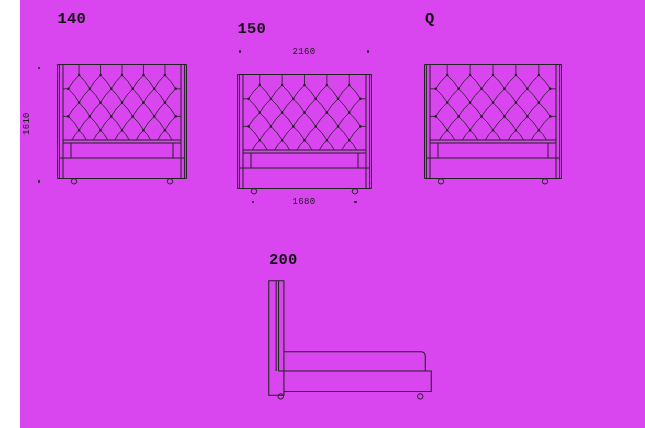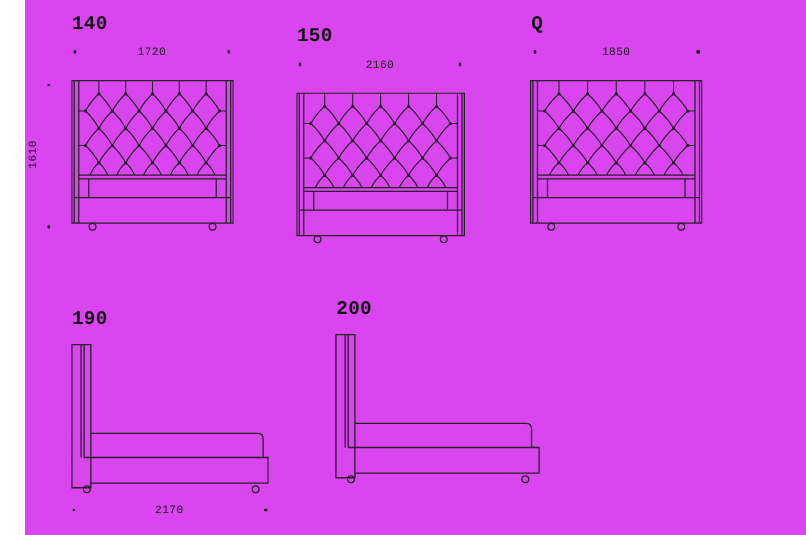--- a/index.html
+++ b/index.html
@@ -45,25 +45,20 @@
 <div id="canvas">
 
   <div class="v-dim">
     <span class="dot"></span>
     <span class="dot"></span>
   </div>
   <div class="v-dim-text">1610</div>
 
   <div class="bed front" style="left:36.5px;top:0;width:130px;height:214px;">
     <div class="bed-label">140</div>
-    <div class="dim top-dim">
-      <span class="dot"></span>
-      <span class="dim-text">1720</span>
-      <span class="dot"></span>
-    </div>
     <svg class="drawing" width="130" height="124" viewBox="0 0 130 124">
         <path d="M0.5 0.5H129.50V114.5H0.5ZM2.40 0.50L2.40 114.50M127.60 0.50L127.60 114.50M6.00 0.50L6.00 114.50M124.00 0.50L124.00 114.50M6.00 76.00L124.00 76.00M6.00 79.00L124.00 79.00M2.40 94.00L127.60 94.00M14.00 79.00L14.00 94.00M116.00 79.00L116.00 94.00" fill="none" stroke="#232323" stroke-width="1"></path>
         <path d="M22.09 0.5L22.09 11M43.55 0.5L43.55 11M65.00 0.5L65.00 11M86.45 0.5L86.45 11M107.91 0.5L107.91 11M6.00 24.8L11.36 24.8M118.64 24.8L124.00 24.8M6.00 52.4L11.36 52.4M118.64 52.4L124.00 52.4M22.09 11.00Q15.62 17.04 11.36 24.80M22.09 11.00Q28.56 17.04 32.82 24.80M43.55 11.00Q37.08 17.04 32.82 24.80M43.55 11.00Q50.01 17.04 54.27 24.80M65.00 11.00Q58.53 17.04 54.27 24.80M65.00 11.00Q71.47 17.04 75.73 24.80M86.45 11.00Q79.99 17.04 75.73 24.80M86.45 11.00Q92.92 17.04 97.18 24.80M107.91 11.00Q101.44 17.04 97.18 24.80M107.91 11.00Q114.38 17.04 118.64 24.80M11.36 24.80Q17.83 30.84 22.09 38.60M32.82 24.80Q26.35 30.84 22.09 38.60M32.82 24.80Q39.29 30.84 43.55 38.60M54.27 24.80Q47.80 30.84 43.55 38.60M54.27 24.80Q60.74 30.84 65.00 38.60M75.73 24.80Q69.26 30.84 65.00 38.60M75.73 24.80Q82.20 30.84 86.45 38.60M97.18 24.80Q90.71 30.84 86.45 38.60M97.18 24.80Q103.65 30.84 107.91 38.60M118.64 24.80Q112.17 30.84 107.91 38.60M22.09 38.60Q15.62 44.64 11.36 52.40M22.09 38.60Q28.56 44.64 32.82 52.40M43.55 38.60Q37.08 44.64 32.82 52.40M43.55 38.60Q50.01 44.64 54.27 52.40M65.00 38.60Q58.53 44.64 54.27 52.40M65.00 38.60Q71.47 44.64 75.73 52.40M86.45 38.60Q79.99 44.64 75.73 52.40M86.45 38.60Q92.92 44.64 97.18 52.40M107.91 38.60Q101.44 44.64 97.18 52.40M107.91 38.60Q114.38 44.64 118.64 52.40M11.36 52.40Q17.83 58.44 22.09 66.20M32.82 52.40Q26.35 58.44 22.09 66.20M32.82 52.40Q39.29 58.44 43.55 66.20M54.27 52.40Q47.80 58.44 43.55 66.20M54.27 52.40Q60.74 58.44 65.00 66.20M75.73 52.40Q69.26 58.44 65.00 66.20M75.73 52.40Q82.20 58.44 86.45 66.20M97.18 52.40Q90.71 58.44 86.45 66.20M97.18 52.40Q103.65 58.44 107.91 66.20M118.64 52.40Q112.17 58.44 107.91 66.20M22.09 66.20Q17.42 70.28 15.01 76.00M22.09 66.20Q26.77 70.28 29.17 76.00M43.55 66.20Q38.87 70.28 36.47 76.00M43.55 66.20Q48.22 70.28 50.63 76.00M65.00 66.20Q60.33 70.28 57.92 76.00M65.00 66.20Q69.67 70.28 72.08 76.00M86.45 66.20Q81.78 70.28 79.37 76.00M86.45 66.20Q91.13 70.28 93.53 76.00M107.91 66.20Q103.23 70.28 100.83 76.00M107.91 66.20Q112.58 70.28 114.99 76.00" fill="none" stroke="#232323" stroke-width="0.85"></path>
         <path d="M22.09 11.00m-1.3 0a1.3 1.3 0 1 0 2.6 0a1.3 1.3 0 1 0 -2.6 0M43.55 11.00m-1.3 0a1.3 1.3 0 1 0 2.6 0a1.3 1.3 0 1 0 -2.6 0M65.00 11.00m-1.3 0a1.3 1.3 0 1 0 2.6 0a1.3 1.3 0 1 0 -2.6 0M86.45 11.00m-1.3 0a1.3 1.3 0 1 0 2.6 0a1.3 1.3 0 1 0 -2.6 0M107.91 11.00m-1.3 0a1.3 1.3 0 1 0 2.6 0a1.3 1.3 0 1 0 -2.6 0M11.36 24.80m-1.3 0a1.3 1.3 0 1 0 2.6 0a1.3 1.3 0 1 0 -2.6 0M32.82 24.80m-1.3 0a1.3 1.3 0 1 0 2.6 0a1.3 1.3 0 1 0 -2.6 0M54.27 24.80m-1.3 0a1.3 1.3 0 1 0 2.6 0a1.3 1.3 0 1 0 -2.6 0M75.73 24.80m-1.3 0a1.3 1.3 0 1 0 2.6 0a1.3 1.3 0 1 0 -2.6 0M97.18 24.80m-1.3 0a1.3 1.3 0 1 0 2.6 0a1.3 1.3 0 1 0 -2.6 0M118.64 24.80m-1.3 0a1.3 1.3 0 1 0 2.6 0a1.3 1.3 0 1 0 -2.6 0M22.09 38.60m-1.3 0a1.3 1.3 0 1 0 2.6 0a1.3 1.3 0 1 0 -2.6 0M43.55 38.60m-1.3 0a1.3 1.3 0 1 0 2.6 0a1.3 1.3 0 1 0 -2.6 0M65.00 38.60m-1.3 0a1.3 1.3 0 1 0 2.6 0a1.3 1.3 0 1 0 -2.6 0M86.45 38.60m-1.3 0a1.3 1.3 0 1 0 2.6 0a1.3 1.3 0 1 0 -2.6 0M107.91 38.60m-1.3 0a1.3 1.3 0 1 0 2.6 0a1.3 1.3 0 1 0 -2.6 0M11.36 52.40m-1.3 0a1.3 1.3 0 1 0 2.6 0a1.3 1.3 0 1 0 -2.6 0M32.82 52.40m-1.3 0a1.3 1.3 0 1 0 2.6 0a1.3 1.3 0 1 0 -2.6 0M54.27 52.40m-1.3 0a1.3 1.3 0 1 0 2.6 0a1.3 1.3 0 1 0 -2.6 0M75.73 52.40m-1.3 0a1.3 1.3 0 1 0 2.6 0a1.3 1.3 0 1 0 -2.6 0M97.18 52.40m-1.3 0a1.3 1.3 0 1 0 2.6 0a1.3 1.3 0 1 0 -2.6 0M118.64 52.40m-1.3 0a1.3 1.3 0 1 0 2.6 0a1.3 1.3 0 1 0 -2.6 0M22.09 66.20m-1.3 0a1.3 1.3 0 1 0 2.6 0a1.3 1.3 0 1 0 -2.6 0M43.55 66.20m-1.3 0a1.3 1.3 0 1 0 2.6 0a1.3 1.3 0 1 0 -2.6 0M65.00 66.20m-1.3 0a1.3 1.3 0 1 0 2.6 0a1.3 1.3 0 1 0 -2.6 0M86.45 66.20m-1.3 0a1.3 1.3 0 1 0 2.6 0a1.3 1.3 0 1 0 -2.6 0M107.91 66.20m-1.3 0a1.3 1.3 0 1 0 2.6 0a1.3 1.3 0 1 0 -2.6 0" fill="#232323" stroke="none" stroke-width="1"></path>
         <circle cx="17.00" cy="117.30" r="2.7" fill="none" stroke="#232323" stroke-width="1"></circle>
         <circle cx="113.00" cy="117.30" r="2.7" fill="none" stroke="#232323" stroke-width="1"></circle>
       </svg>
   </div>
 
   <div class="bed front" style="left:216.5px;top:10px;width:135px;height:214px;">
@@ -73,53 +68,40 @@
       <span class="dim-text">2160</span>
       <span class="dot"></span>
     </div>
     <svg class="drawing" width="135" height="124" viewBox="0 0 135 124">
         <path d="M0.5 0.5H134.50V114.5H0.5ZM2.40 0.50L2.40 114.50M132.60 0.50L132.60 114.50M6.00 0.50L6.00 114.50M129.00 0.50L129.00 114.50M6.00 76.00L129.00 76.00M6.00 79.00L129.00 79.00M2.40 94.00L132.60 94.00M14.00 79.00L14.00 94.00M121.00 79.00L121.00 94.00" fill="none" stroke="#232323" stroke-width="1"></path>
         <path d="M22.77 0.5L22.77 11M45.14 0.5L45.14 11M67.50 0.5L67.50 11M89.86 0.5L89.86 11M112.23 0.5L112.23 11M6.00 24.8L11.59 24.8M123.41 24.8L129.00 24.8M6.00 52.4L11.59 52.4M123.41 52.4L129.00 52.4M22.77 11.00Q16.09 17.02 11.59 24.80M22.77 11.00Q29.45 17.02 33.95 24.80M45.14 11.00Q38.46 17.02 33.95 24.80M45.14 11.00Q51.82 17.02 56.32 24.80M67.50 11.00Q60.82 17.02 56.32 24.80M67.50 11.00Q74.18 17.02 78.68 24.80M89.86 11.00Q83.18 17.02 78.68 24.80M89.86 11.00Q96.54 17.02 101.05 24.80M112.23 11.00Q105.55 17.02 101.05 24.80M112.23 11.00Q118.91 17.02 123.41 24.80M11.59 24.80Q18.27 30.82 22.77 38.60M33.95 24.80Q27.28 30.82 22.77 38.60M33.95 24.80Q40.63 30.82 45.14 38.60M56.32 24.80Q49.64 30.82 45.14 38.60M56.32 24.80Q63.00 30.82 67.50 38.60M78.68 24.80Q72.00 30.82 67.50 38.60M78.68 24.80Q85.36 30.82 89.86 38.60M101.05 24.80Q94.37 30.82 89.86 38.60M101.05 24.80Q107.72 30.82 112.23 38.60M123.41 24.80Q116.73 30.82 112.23 38.60M22.77 38.60Q16.09 44.62 11.59 52.40M22.77 38.60Q29.45 44.62 33.95 52.40M45.14 38.60Q38.46 44.62 33.95 52.40M45.14 38.60Q51.82 44.62 56.32 52.40M67.50 38.60Q60.82 44.62 56.32 52.40M67.50 38.60Q74.18 44.62 78.68 52.40M89.86 38.60Q83.18 44.62 78.68 52.40M89.86 38.60Q96.54 44.62 101.05 52.40M112.23 38.60Q105.55 44.62 101.05 52.40M112.23 38.60Q118.91 44.62 123.41 52.40M11.59 52.40Q18.27 58.42 22.77 66.20M33.95 52.40Q27.28 58.42 22.77 66.20M33.95 52.40Q40.63 58.42 45.14 66.20M56.32 52.40Q49.64 58.42 45.14 66.20M56.32 52.40Q63.00 58.42 67.50 66.20M78.68 52.40Q72.00 58.42 67.50 66.20M78.68 52.40Q85.36 58.42 89.86 66.20M101.05 52.40Q94.37 58.42 89.86 66.20M101.05 52.40Q107.72 58.42 112.23 66.20M123.41 52.40Q116.73 58.42 112.23 66.20M22.77 66.20Q17.96 70.26 15.39 76.00M22.77 66.20Q27.58 70.26 30.15 76.00M45.14 66.20Q40.33 70.26 37.76 76.00M45.14 66.20Q49.94 70.26 52.52 76.00M67.50 66.20Q62.69 70.26 60.12 76.00M67.50 66.20Q72.31 70.26 74.88 76.00M89.86 66.20Q85.06 70.26 82.48 76.00M89.86 66.20Q94.67 70.26 97.24 76.00M112.23 66.20Q107.42 70.26 104.85 76.00M112.23 66.20Q117.04 70.26 119.61 76.00" fill="none" stroke="#232323" stroke-width="0.85"></path>
         <path d="M22.77 11.00m-1.3 0a1.3 1.3 0 1 0 2.6 0a1.3 1.3 0 1 0 -2.6 0M45.14 11.00m-1.3 0a1.3 1.3 0 1 0 2.6 0a1.3 1.3 0 1 0 -2.6 0M67.50 11.00m-1.3 0a1.3 1.3 0 1 0 2.6 0a1.3 1.3 0 1 0 -2.6 0M89.86 11.00m-1.3 0a1.3 1.3 0 1 0 2.6 0a1.3 1.3 0 1 0 -2.6 0M112.23 11.00m-1.3 0a1.3 1.3 0 1 0 2.6 0a1.3 1.3 0 1 0 -2.6 0M11.59 24.80m-1.3 0a1.3 1.3 0 1 0 2.6 0a1.3 1.3 0 1 0 -2.6 0M33.95 24.80m-1.3 0a1.3 1.3 0 1 0 2.6 0a1.3 1.3 0 1 0 -2.6 0M56.32 24.80m-1.3 0a1.3 1.3 0 1 0 2.6 0a1.3 1.3 0 1 0 -2.6 0M78.68 24.80m-1.3 0a1.3 1.3 0 1 0 2.6 0a1.3 1.3 0 1 0 -2.6 0M101.05 24.80m-1.3 0a1.3 1.3 0 1 0 2.6 0a1.3 1.3 0 1 0 -2.6 0M123.41 24.80m-1.3 0a1.3 1.3 0 1 0 2.6 0a1.3 1.3 0 1 0 -2.6 0M22.77 38.60m-1.3 0a1.3 1.3 0 1 0 2.6 0a1.3 1.3 0 1 0 -2.6 0M45.14 38.60m-1.3 0a1.3 1.3 0 1 0 2.6 0a1.3 1.3 0 1 0 -2.6 0M67.50 38.60m-1.3 0a1.3 1.3 0 1 0 2.6 0a1.3 1.3 0 1 0 -2.6 0M89.86 38.60m-1.3 0a1.3 1.3 0 1 0 2.6 0a1.3 1.3 0 1 0 -2.6 0M112.23 38.60m-1.3 0a1.3 1.3 0 1 0 2.6 0a1.3 1.3 0 1 0 -2.6 0M11.59 52.40m-1.3 0a1.3 1.3 0 1 0 2.6 0a1.3 1.3 0 1 0 -2.6 0M33.95 52.40m-1.3 0a1.3 1.3 0 1 0 2.6 0a1.3 1.3 0 1 0 -2.6 0M56.32 52.40m-1.3 0a1.3 1.3 0 1 0 2.6 0a1.3 1.3 0 1 0 -2.6 0M78.68 52.40m-1.3 0a1.3 1.3 0 1 0 2.6 0a1.3 1.3 0 1 0 -2.6 0M101.05 52.40m-1.3 0a1.3 1.3 0 1 0 2.6 0a1.3 1.3 0 1 0 -2.6 0M123.41 52.40m-1.3 0a1.3 1.3 0 1 0 2.6 0a1.3 1.3 0 1 0 -2.6 0M22.77 66.20m-1.3 0a1.3 1.3 0 1 0 2.6 0a1.3 1.3 0 1 0 -2.6 0M45.14 66.20m-1.3 0a1.3 1.3 0 1 0 2.6 0a1.3 1.3 0 1 0 -2.6 0M67.50 66.20m-1.3 0a1.3 1.3 0 1 0 2.6 0a1.3 1.3 0 1 0 -2.6 0M89.86 66.20m-1.3 0a1.3 1.3 0 1 0 2.6 0a1.3 1.3 0 1 0 -2.6 0M112.23 66.20m-1.3 0a1.3 1.3 0 1 0 2.6 0a1.3 1.3 0 1 0 -2.6 0" fill="#232323" stroke="none" stroke-width="1"></path>
         <circle cx="17.00" cy="117.30" r="2.7" fill="none" stroke="#232323" stroke-width="1"></circle>
         <circle cx="118.00" cy="117.30" r="2.7" fill="none" stroke="#232323" stroke-width="1"></circle>
       </svg>
+    <div class="dim bottom-dim">
+      <span class="dot"></span>
+      <span class="dim-text">1680</span>
+      <span class="dot"></span>
+    </div>
   </div>
 
   <div class="bed front" style="left:404px;top:0;width:138px;height:214px;">
     <div class="bed-label">Q</div>
-    <div class="dim top-dim">
-      <span class="dot"></span>
-      <span class="dim-text">1850</span>
-      <span class="dot"></span>
-    </div>
     <svg class="drawing" width="138" height="124" viewBox="0 0 138 124">
         <path d="M0.5 0.5H137.50V114.5H0.5ZM2.40 0.50L2.40 114.50M135.60 0.50L135.60 114.50M6.00 0.50L6.00 114.50M132.00 0.50L132.00 114.50M6.00 76.00L132.00 76.00M6.00 79.00L132.00 79.00M2.40 94.00L135.60 94.00M14.00 79.00L14.00 94.00M124.00 79.00L124.00 94.00" fill="none" stroke="#232323" stroke-width="1"></path>
         <path d="M23.18 0.5L23.18 11M46.09 0.5L46.09 11M69.00 0.5L69.00 11M91.91 0.5L91.91 11M114.82 0.5L114.82 11M6.00 24.8L11.73 24.8M126.27 24.8L132.00 24.8M6.00 52.4L11.73 52.4M126.27 52.4L132.00 52.4M23.18 11.00Q16.38 17.01 11.73 24.80M23.18 11.00Q29.99 17.01 34.64 24.80M46.09 11.00Q39.29 17.01 34.64 24.80M46.09 11.00Q52.90 17.01 57.55 24.80M69.00 11.00Q62.20 17.01 57.55 24.80M69.00 11.00Q75.80 17.01 80.45 24.80M91.91 11.00Q85.10 17.01 80.45 24.80M91.91 11.00Q98.71 17.01 103.36 24.80M114.82 11.00Q108.01 17.01 103.36 24.80M114.82 11.00Q121.62 17.01 126.27 24.80M11.73 24.80Q18.53 30.81 23.18 38.60M34.64 24.80Q27.83 30.81 23.18 38.60M34.64 24.80Q41.44 30.81 46.09 38.60M57.55 24.80Q50.74 30.81 46.09 38.60M57.55 24.80Q64.35 30.81 69.00 38.60M80.45 24.80Q73.65 30.81 69.00 38.60M80.45 24.80Q87.26 30.81 91.91 38.60M103.36 24.80Q96.56 30.81 91.91 38.60M103.36 24.80Q110.17 30.81 114.82 38.60M126.27 24.80Q119.47 30.81 114.82 38.60M23.18 38.60Q16.38 44.61 11.73 52.40M23.18 38.60Q29.99 44.61 34.64 52.40M46.09 38.60Q39.29 44.61 34.64 52.40M46.09 38.60Q52.90 44.61 57.55 52.40M69.00 38.60Q62.20 44.61 57.55 52.40M69.00 38.60Q75.80 44.61 80.45 52.40M91.91 38.60Q85.10 44.61 80.45 52.40M91.91 38.60Q98.71 44.61 103.36 52.40M114.82 38.60Q108.01 44.61 103.36 52.40M114.82 38.60Q121.62 44.61 126.27 52.40M11.73 52.40Q18.53 58.41 23.18 66.20M34.64 52.40Q27.83 58.41 23.18 66.20M34.64 52.40Q41.44 58.41 46.09 66.20M57.55 52.40Q50.74 58.41 46.09 66.20M57.55 52.40Q64.35 58.41 69.00 66.20M80.45 52.40Q73.65 58.41 69.00 66.20M80.45 52.40Q87.26 58.41 91.91 66.20M103.36 52.40Q96.56 58.41 91.91 66.20M103.36 52.40Q110.17 58.41 114.82 66.20M126.27 52.40Q119.47 58.41 114.82 66.20M23.18 66.20Q18.29 70.24 15.62 76.00M23.18 66.20Q28.07 70.24 30.74 76.00M46.09 66.20Q41.20 70.24 38.53 76.00M46.09 66.20Q50.98 70.24 53.65 76.00M69.00 66.20Q64.11 70.24 61.44 76.00M69.00 66.20Q73.89 70.24 76.56 76.00M91.91 66.20Q87.02 70.24 84.35 76.00M91.91 66.20Q96.80 70.24 99.47 76.00M114.82 66.20Q109.93 70.24 107.26 76.00M114.82 66.20Q119.71 70.24 122.38 76.00" fill="none" stroke="#232323" stroke-width="0.85"></path>
         <path d="M23.18 11.00m-1.3 0a1.3 1.3 0 1 0 2.6 0a1.3 1.3 0 1 0 -2.6 0M46.09 11.00m-1.3 0a1.3 1.3 0 1 0 2.6 0a1.3 1.3 0 1 0 -2.6 0M69.00 11.00m-1.3 0a1.3 1.3 0 1 0 2.6 0a1.3 1.3 0 1 0 -2.6 0M91.91 11.00m-1.3 0a1.3 1.3 0 1 0 2.6 0a1.3 1.3 0 1 0 -2.6 0M114.82 11.00m-1.3 0a1.3 1.3 0 1 0 2.6 0a1.3 1.3 0 1 0 -2.6 0M11.73 24.80m-1.3 0a1.3 1.3 0 1 0 2.6 0a1.3 1.3 0 1 0 -2.6 0M34.64 24.80m-1.3 0a1.3 1.3 0 1 0 2.6 0a1.3 1.3 0 1 0 -2.6 0M57.55 24.80m-1.3 0a1.3 1.3 0 1 0 2.6 0a1.3 1.3 0 1 0 -2.6 0M80.45 24.80m-1.3 0a1.3 1.3 0 1 0 2.6 0a1.3 1.3 0 1 0 -2.6 0M103.36 24.80m-1.3 0a1.3 1.3 0 1 0 2.6 0a1.3 1.3 0 1 0 -2.6 0M126.27 24.80m-1.3 0a1.3 1.3 0 1 0 2.6 0a1.3 1.3 0 1 0 -2.6 0M23.18 38.60m-1.3 0a1.3 1.3 0 1 0 2.6 0a1.3 1.3 0 1 0 -2.6 0M46.09 38.60m-1.3 0a1.3 1.3 0 1 0 2.6 0a1.3 1.3 0 1 0 -2.6 0M69.00 38.60m-1.3 0a1.3 1.3 0 1 0 2.6 0a1.3 1.3 0 1 0 -2.6 0M91.91 38.60m-1.3 0a1.3 1.3 0 1 0 2.6 0a1.3 1.3 0 1 0 -2.6 0M114.82 38.60m-1.3 0a1.3 1.3 0 1 0 2.6 0a1.3 1.3 0 1 0 -2.6 0M11.73 52.40m-1.3 0a1.3 1.3 0 1 0 2.6 0a1.3 1.3 0 1 0 -2.6 0M34.64 52.40m-1.3 0a1.3 1.3 0 1 0 2.6 0a1.3 1.3 0 1 0 -2.6 0M57.55 52.40m-1.3 0a1.3 1.3 0 1 0 2.6 0a1.3 1.3 0 1 0 -2.6 0M80.45 52.40m-1.3 0a1.3 1.3 0 1 0 2.6 0a1.3 1.3 0 1 0 -2.6 0M103.36 52.40m-1.3 0a1.3 1.3 0 1 0 2.6 0a1.3 1.3 0 1 0 -2.6 0M126.27 52.40m-1.3 0a1.3 1.3 0 1 0 2.6 0a1.3 1.3 0 1 0 -2.6 0M23.18 66.20m-1.3 0a1.3 1.3 0 1 0 2.6 0a1.3 1.3 0 1 0 -2.6 0M46.09 66.20m-1.3 0a1.3 1.3 0 1 0 2.6 0a1.3 1.3 0 1 0 -2.6 0M69.00 66.20m-1.3 0a1.3 1.3 0 1 0 2.6 0a1.3 1.3 0 1 0 -2.6 0M91.91 66.20m-1.3 0a1.3 1.3 0 1 0 2.6 0a1.3 1.3 0 1 0 -2.6 0M114.82 66.20m-1.3 0a1.3 1.3 0 1 0 2.6 0a1.3 1.3 0 1 0 -2.6 0" fill="#232323" stroke="none" stroke-width="1"></path>
         <circle cx="17.00" cy="117.30" r="2.7" fill="none" stroke="#232323" stroke-width="1"></circle>
         <circle cx="121.00" cy="117.30" r="2.7" fill="none" stroke="#232323" stroke-width="1"></circle>
       </svg>
   </div>
 
-  <div class="bed side" style="left:36.5px;top:244px;width:158px;height:172px;">
-    <div class="bed-label">190</div>
-    <svg class="drawing" width="158" height="124" viewBox="0 0 158 124">
-        <path d="M0.5 1.7H15.7V116.2H0.5ZM7.9 1.7V92M10.3 1.7V92M15.7 92V72.7H149.00Q153.50 72.7 153.50 77.2V92M10.3 92H157.50V112.5H15.7" fill="none" stroke="#232323" stroke-width="1.05"></path>
-        <circle cx="12.50" cy="117.40" r="2.7" fill="none" stroke="#232323" stroke-width="1"></circle>
-        <circle cx="147.50" cy="117.40" r="2.7" fill="none" stroke="#232323" stroke-width="1"></circle>
-      </svg>
-    <div class="dim bottom-dim">
-      <span class="dot"></span>
-      <span class="dim-text">2170</span>
-      <span class="dot"></span>
-    </div>
-  </div>
 
-  <div class="bed side" style="left:248px;top:236px;width:163.5px;height:172px;">
+  <div class="bed side" style="left:248px;top:249px;width:163.5px;height:172px;">
     <div class="bed-label">200</div>
     <svg class="drawing" width="164" height="124" viewBox="0 0 163.5 124">
         <path d="M0.5 1.7H15.7V116.2H0.5ZM7.9 1.7V92M10.3 1.7V92M15.7 92V72.7H152.50Q157.00 72.7 157.00 77.2V92M10.3 92H163.00V112.5H15.7" fill="none" stroke="#232323" stroke-width="1.05"></path>
         <circle cx="12.50" cy="117.40" r="2.7" fill="none" stroke="#232323" stroke-width="1"></circle>
         <circle cx="152.00" cy="117.40" r="2.7" fill="none" stroke="#232323" stroke-width="1"></circle>
       </svg>
   </div>
 
 
 </div>

